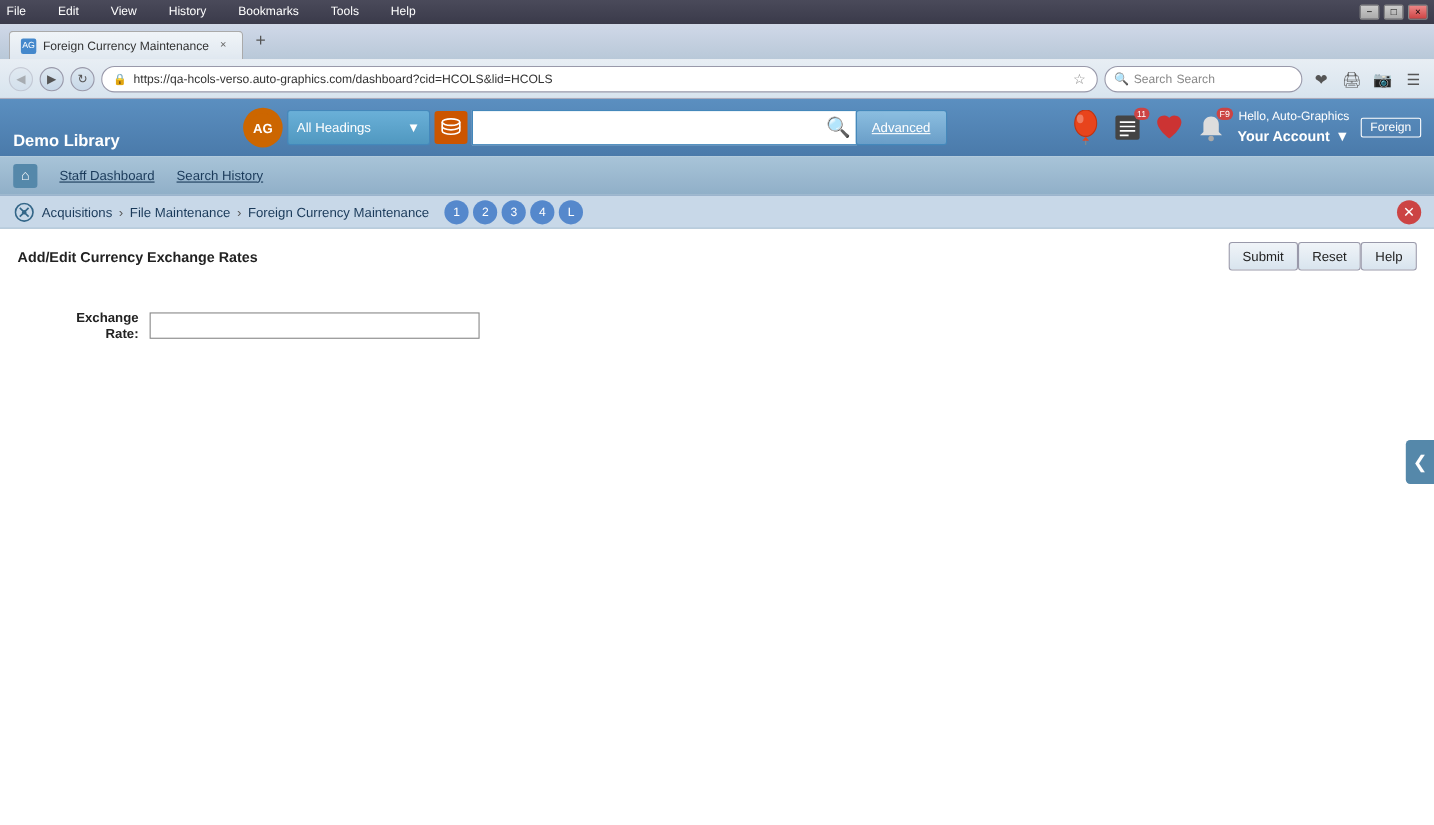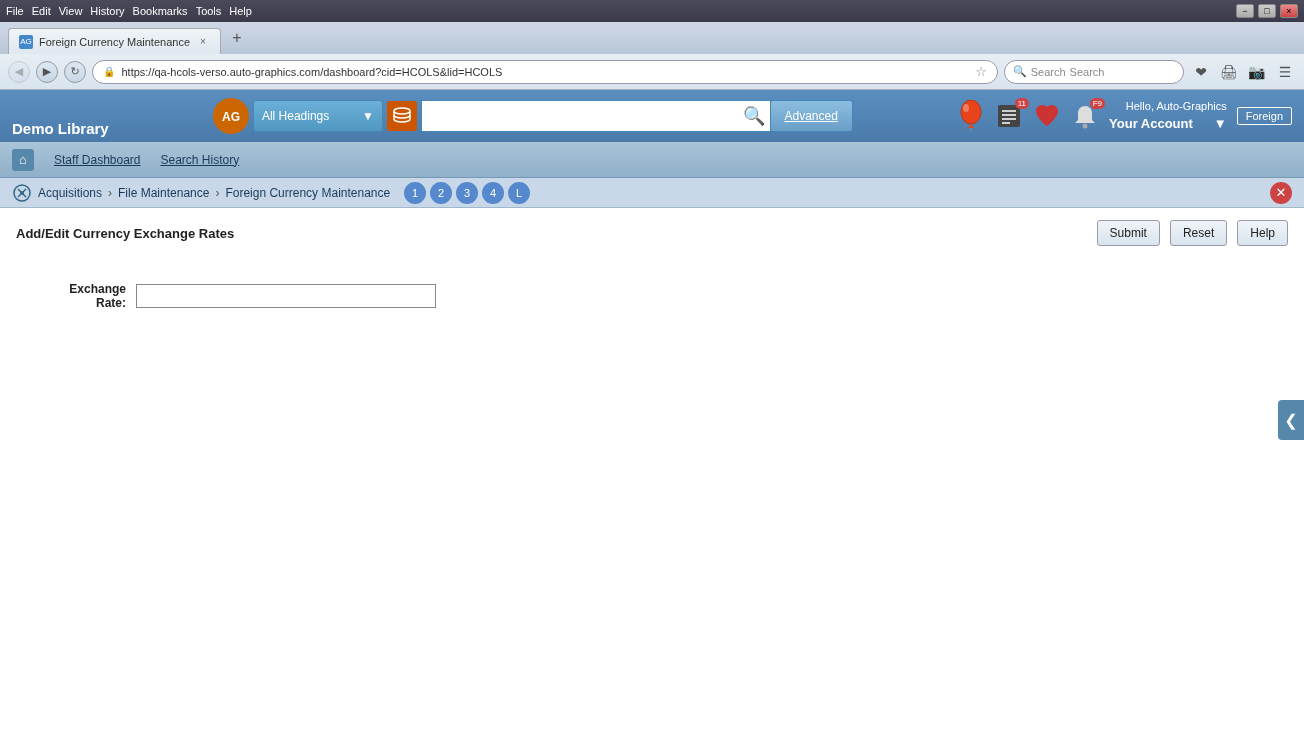--- a/index.html
+++ b/index.html
@@ -9,21 +9,21 @@
     .browser-titlebar {
       background: linear-gradient(to bottom, #4a4a5a, #3a3a4a);
       height: 22px;
       display: flex;
       align-items: center;
       justify-content: space-between;
       padding: 0 6px;
     }
     .browser-titlebar-menu {
       display: flex;
-      gap: 8px;
+      gap: 29px;
       color: #fff;
       font-size: 11px;
     }
     .browser-titlebar-menu span { cursor: default; }
     .browser-titlebar-controls {
       display: flex;
       gap: 4px;
     }
     .titlebar-btn {
       width: 18px;
@@ -273,21 +273,21 @@
       color: #fff;
       font-size: 11px;
       text-align: right;
       line-height: 1.4;
     }
     .user-account {
       font-size: 13px;
       font-weight: bold;
       display: flex;
       align-items: center;
-      gap: 21px;
+      gap: 5px;
     }
     .logout-btn {
       background: transparent;
       border: 1px solid #fff;
       color: #fff;
       padding: 2px 8px;
       font-size: 11px;
       cursor: pointer;
       border-radius: 2px;
     }
@@ -391,21 +391,21 @@
       justify-content: space-between;
       margin-bottom: 20px;
     }
     .content-title {
       font-size: 13px;
       font-weight: bold;
       color: #222;
     }
     .content-actions {
       display: flex;
-      gap: 10px;
+      gap: 0;
     }
     .action-btn {
       background: linear-gradient(to bottom, #f0f4f8, #d8e4ee);
       border: 1px solid #99a;
       border-radius: 3px;
       height: 26px;
       padding: 0 12px;
       font-size: 12px;
       cursor: pointer;
       color: #222;

